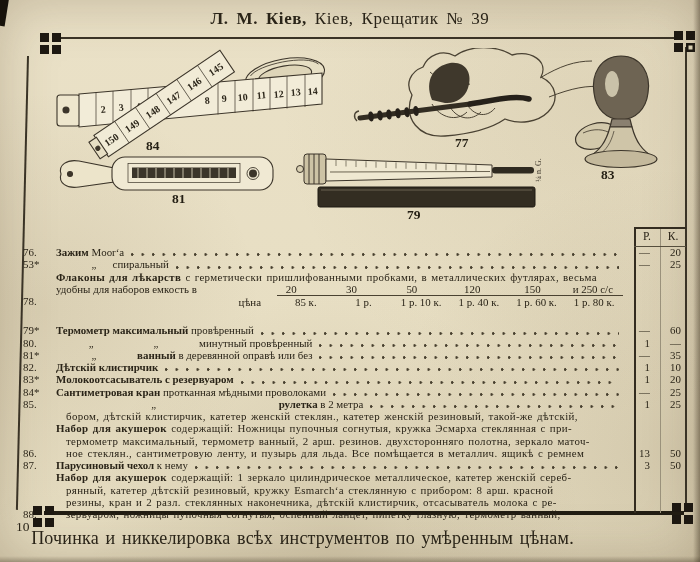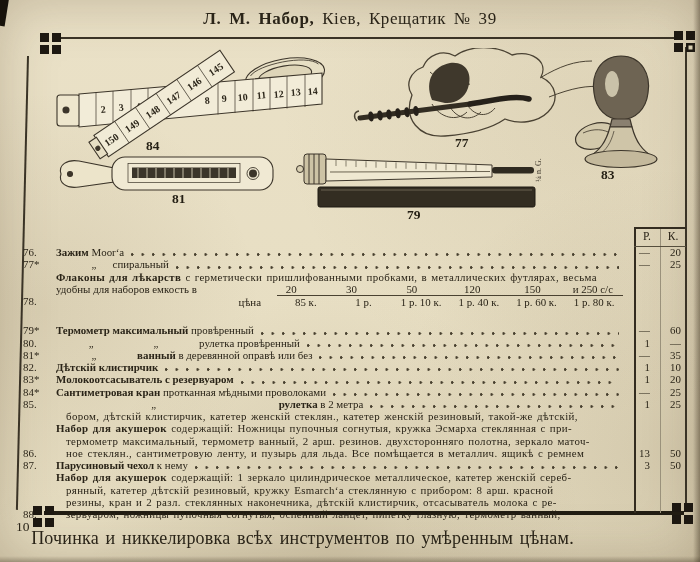--- a/index.html
+++ b/index.html
@@ -60,21 +60,21 @@
   .pageno{position:absolute;left:16px;top:519px;font-size:13.5px;}
   b{font-weight:700;}
 </style>
 </head>
 <body>
 
 <div class="page">
 
   <div class="notch-tl"></div>
 
-  <div class="title"><b>Л. М. Набор,</b><span> Кіев, Крещатик № 39</span></div>
+  <div class="title"><b>Л. М. Кіев,</b><span> Кіев, Крещатик № 39</span></div>
 
   <div class="fr-top"></div>
   <div class="fr-bottom"></div>
   <div class="fr-left"></div>
   <div class="fr-right"></div>
   <div class="orn" style="left:40px;top:33px;">
       <i></i>
       <i></i>
       <i></i>
       <i></i>
@@ -263,21 +263,21 @@
     <div class="rows">
         <div class="t-row">
           <span class="t-num">76.</span>
           <div class="t-desc">
             <div class="t-line"><span><b>Зажим</b> Moor‘а</span><span class="dots"></span></div>
           </div>
           <span class="t-rub">—</span>
           <span class="t-kop">20</span>
         </div>
         <div class="t-row">
-          <span class="t-num">77*</span>
+          <span class="t-num">53*</span>
           <div class="t-desc">
             <div class="t-line"><span>             „      спиральный</span><span class="dots"></span></div>
           </div>
           <span class="t-rub">—</span>
           <span class="t-kop">25</span>
         </div>
         <div class="t-row">
           <span class="t-num">78.</span>
           <div class="t-desc">
             <div class="t-line just"><span><b>Флаконы для лѣкарств</b> с герметически пришлифованными пробками, в металлических футлярах, весьма</span></div>
@@ -291,21 +291,21 @@
           <span class="t-num">79*</span>
           <div class="t-desc">
             <div class="t-line"><span><b>Термометр максимальный</b> провѣренный</span><span class="dots"></span></div>
           </div>
           <span class="t-rub">—</span>
           <span class="t-kop">60</span>
         </div>
         <div class="t-row">
           <span class="t-num">80.</span>
           <div class="t-desc">
-            <div class="t-line"><span>            „                      „               рулетка провѣренный</span><span class="dots"></span></div>
+            <div class="t-line"><span>            „                      „               минутный провѣренный</span><span class="dots"></span></div>
           </div>
           <span class="t-rub">1</span>
           <span class="t-kop">—</span>
         </div>
         <div class="t-row">
           <span class="t-num">81*</span>
           <div class="t-desc">
             <div class="t-line"><span>             „               <b>ванный</b> в деревянной оправѣ или без</span><span class="dots"></span></div>
           </div>
           <span class="t-rub">—</span>

